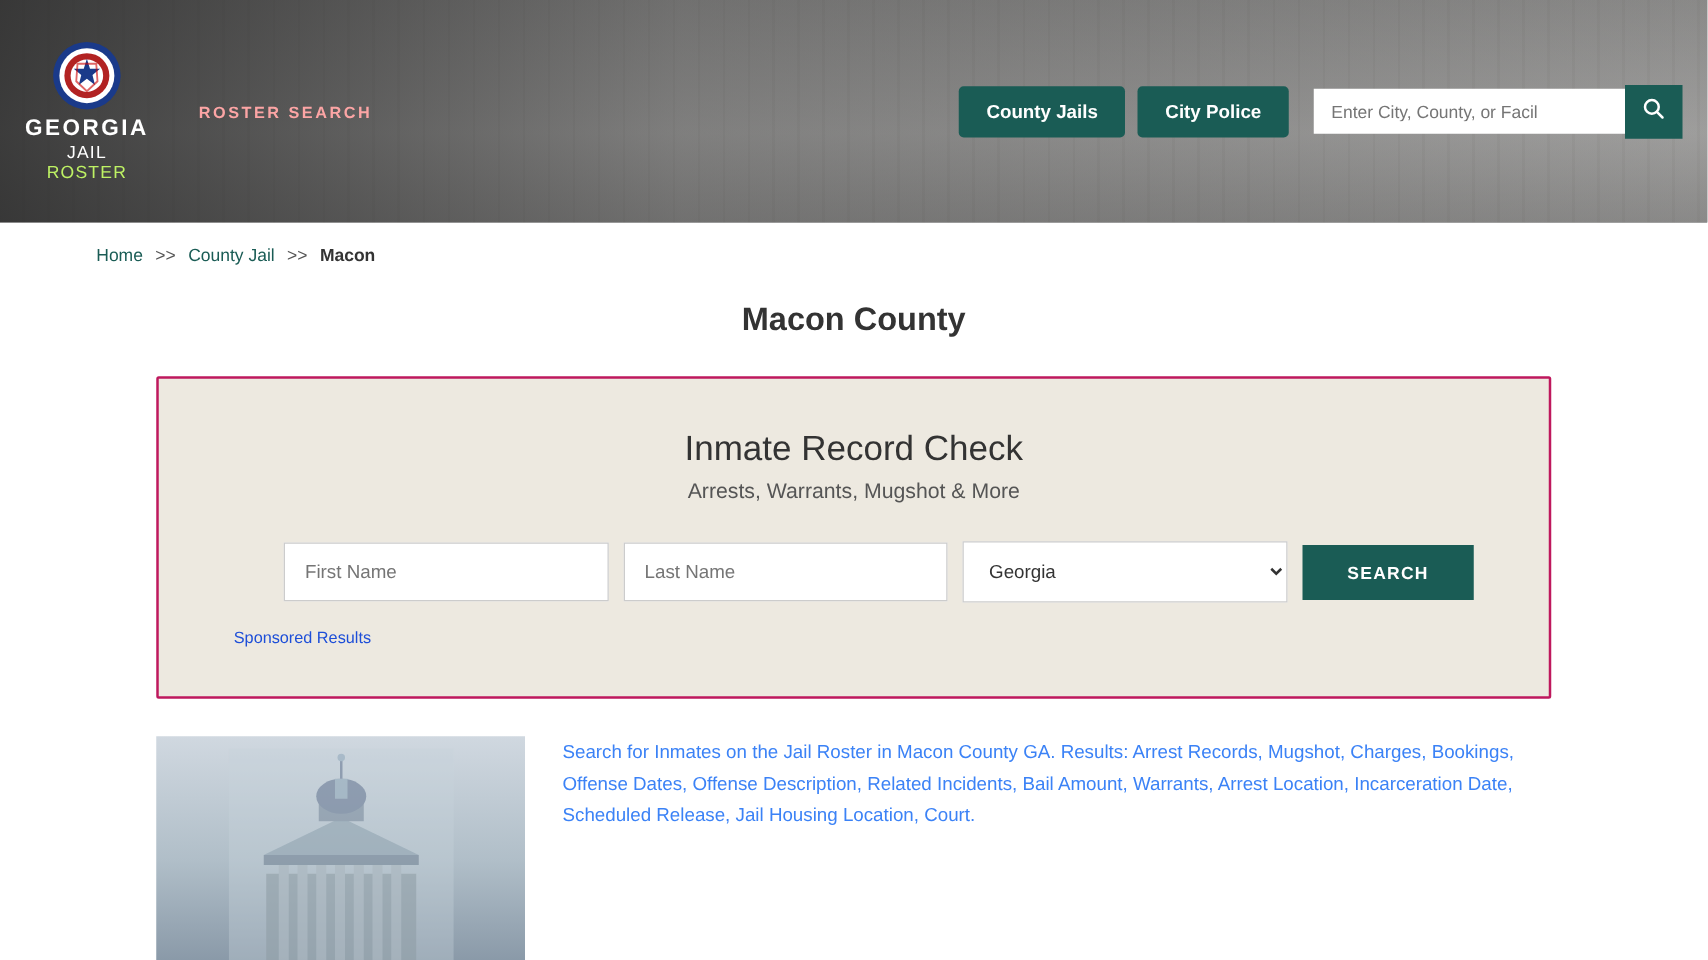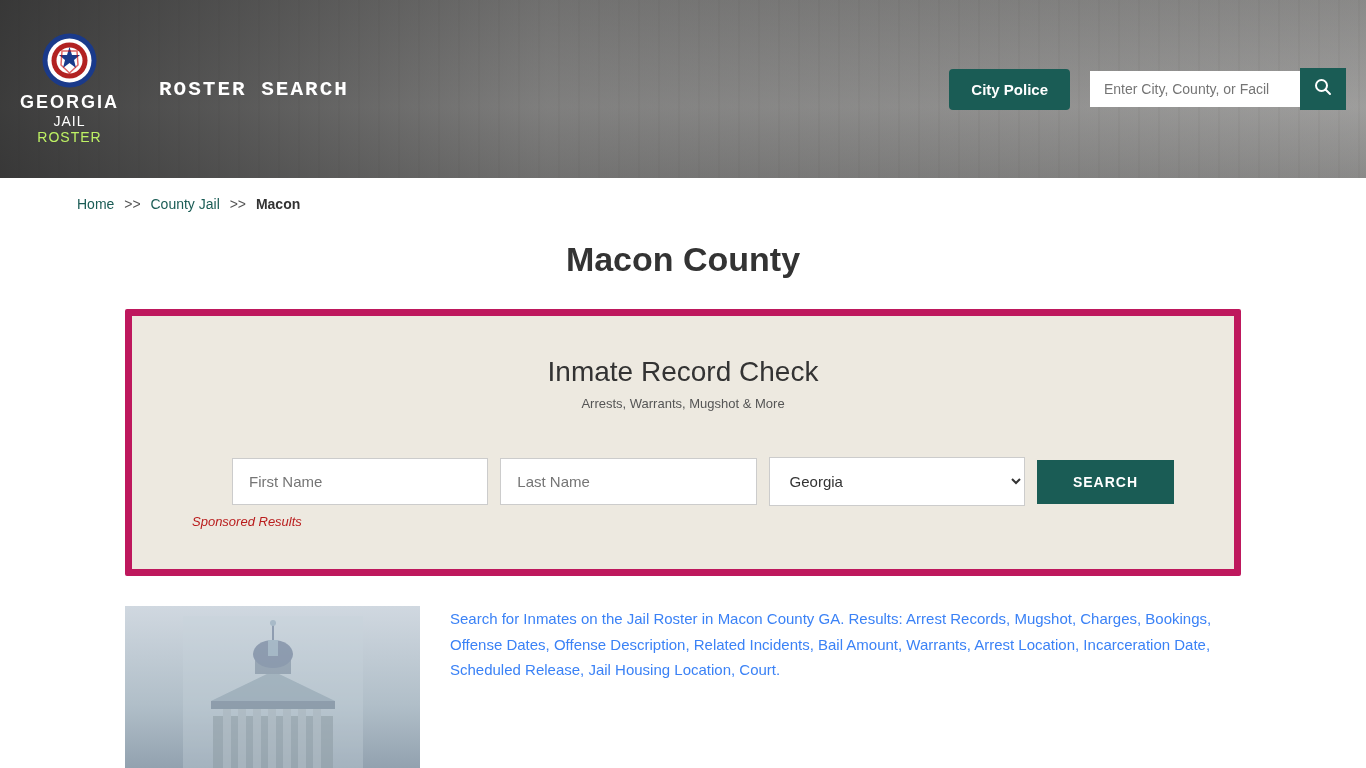--- a/index.html
+++ b/index.html
@@ -57,26 +57,25 @@
       color: #fff;
       font-size: 14px;
       letter-spacing: 1px;
     }
     .logo-text-roster {
       color: #bef264;
       font-size: 14px;
       letter-spacing: 1px;
     }
     .nav-roster-search {
-      color: #ffffff;
-      font-size: 21px;
+      color: #fca5a5;
+      font-size: 13px;
       font-weight: bold;
       letter-spacing: 2px;
       margin-right: auto;
-      font-family: Liberation Mono, monospace;
     }
     .nav-buttons {
       display: flex;
       align-items: center;
       gap: 10px;
       margin-right: 20px;
     }
     .nav-btn {
       background: #1a5c55;
       color: #fff;
@@ -88,21 +87,21 @@
       border-radius: 4px;
     }
     .search-bar {
       display: flex;
       align-items: center;
     }
     .search-input {
       padding: 10px 14px;
       font-size: 14px;
       border: none;
-      width: 210px;
+      width: 249px;
       outline: none;
       color: #be185d;
     }
     .search-btn {
       background: #1a5c55;
       border: none;
       padding: 10px 14px;
       cursor: pointer;
       color: #fff;
       font-size: 16px;
@@ -123,46 +122,46 @@
       color: #555;
     }
     .breadcrumb .current {
       font-weight: bold;
       color: #333;
     }
 
     
     .page-title {
       text-align: center;
-      font-size: 34px;
+      font-size: 26px;
       font-weight: bold;
       color: #333;
       margin: 10px 0 30px 0;
     }
 
     
     .record-check-section {
       margin: 0 125px;
       background: #ede9e0;
-      border: 7px solid #be185d;
+      border: 2px solid #be185d;
       padding: 40px 60px 40px 60px;
       border-radius: 2px;
     }
     .record-check-title {
       text-align: center;
       font-size: 28px;
       color: #333;
       font-weight: normal;
       margin-bottom: 8px;
     }
     .record-check-subtitle {
       text-align: center;
-      font-size: 13px;
+      font-size: 17px;
       color: #555;
-      margin-bottom: 46px;
+      margin-bottom: 30px;
     }
     .record-form {
       display: flex;
       gap: 12px;
       align-items: center;
       padding-left: 40px;
     }
     .record-form input[type="text"] {
       flex: 1;
       padding: 14px 16px;
@@ -185,24 +184,23 @@
       background: #1a5c55;
       color: #fff;
       border: none;
       padding: 14px 36px;
       font-size: 14px;
       font-weight: bold;
       letter-spacing: 1px;
       cursor: pointer;
     }
     .sponsored-text {
-      margin-top: 8px;
+      margin-top: 20px;
       font-size: 13px;
-      color: #b91c1c;
-      font-style: italic;
+      color: #1d4ed8;
     }
 
     
     .bottom-content {
       margin: 30px 125px;
       display: flex;
       gap: 30px;
       align-items: flex-start;
     }
     .bottom-image {
@@ -248,20 +246,21 @@
         <path d="M20,18 L35,18 L36,32 L27.5,40 L19,32 Z" fill="none" stroke="#cc0000" stroke-width="1.5" opacity="0.6"></path>
       </svg>
       <div class="logo-text-georgia">GEORGIA</div>
       <div class="logo-text-jail">JAIL</div>
       <div class="logo-text-roster">ROSTER</div>
     </div>
 
     <div class="nav-roster-search">ROSTER SEARCH</div>
 
     <div class="nav-buttons">
+      <button class="nav-btn">County Jails</button>
       <button class="nav-btn">City Police</button>
     </div>
 
     <div class="search-bar">
       <input class="search-input" type="text" placeholder="Enter City, County, or Facil" style="">
       <button class="search-btn">
         <svg width="18" height="18" viewBox="0 0 18 18" fill="none">
           <circle cx="7.5" cy="7.5" r="5.5" stroke="white" stroke-width="2"></circle>
           <line x1="11.5" y1="11.5" x2="16" y2="16" stroke="white" stroke-width="2" stroke-linecap="round"></line>
         </svg>

